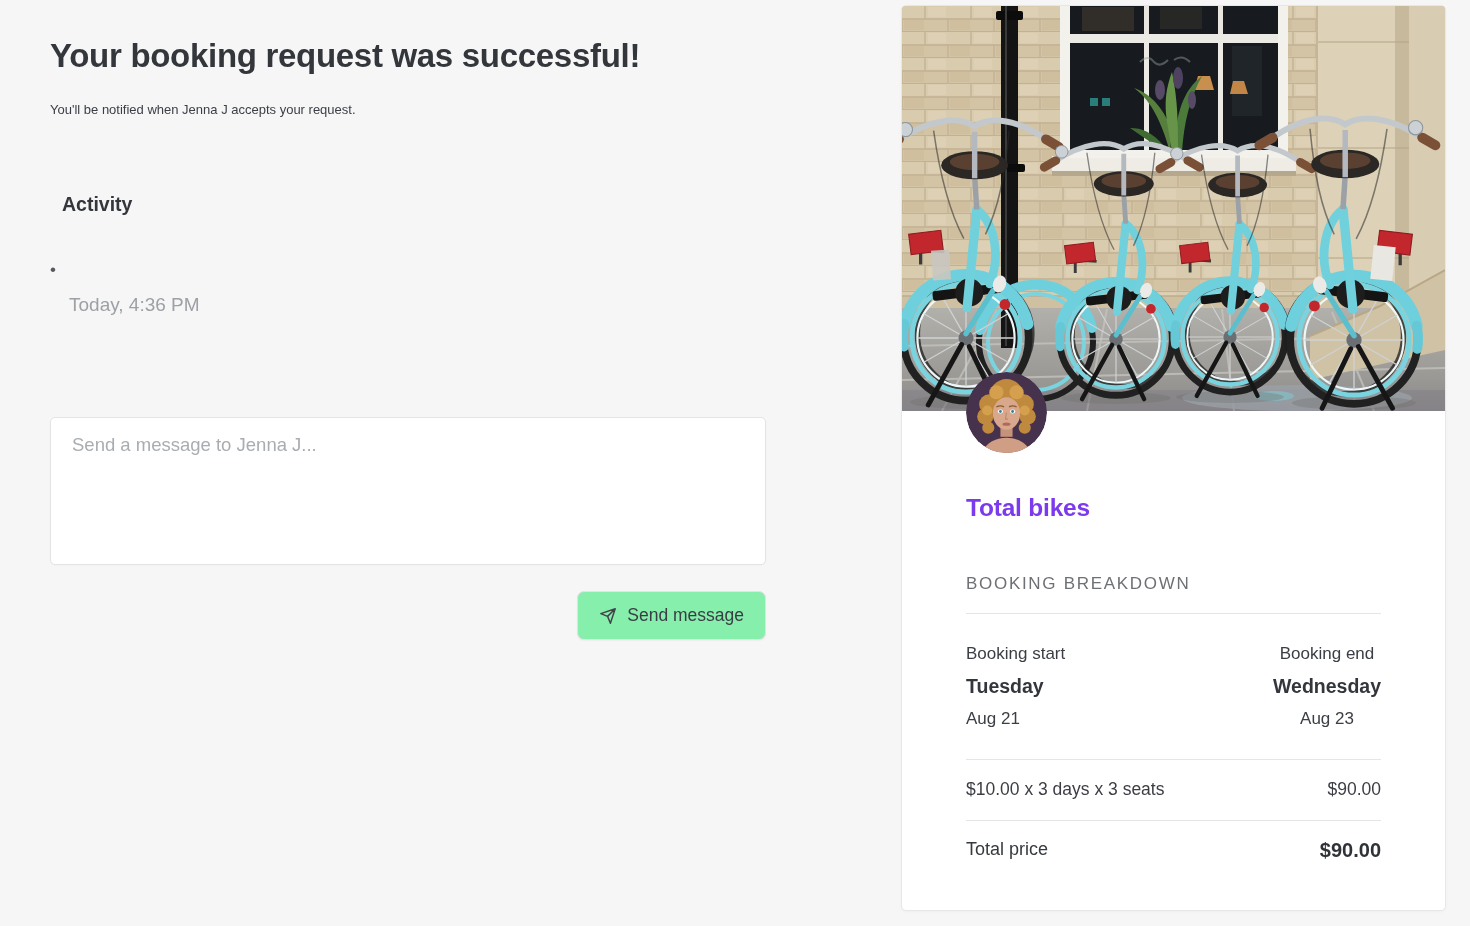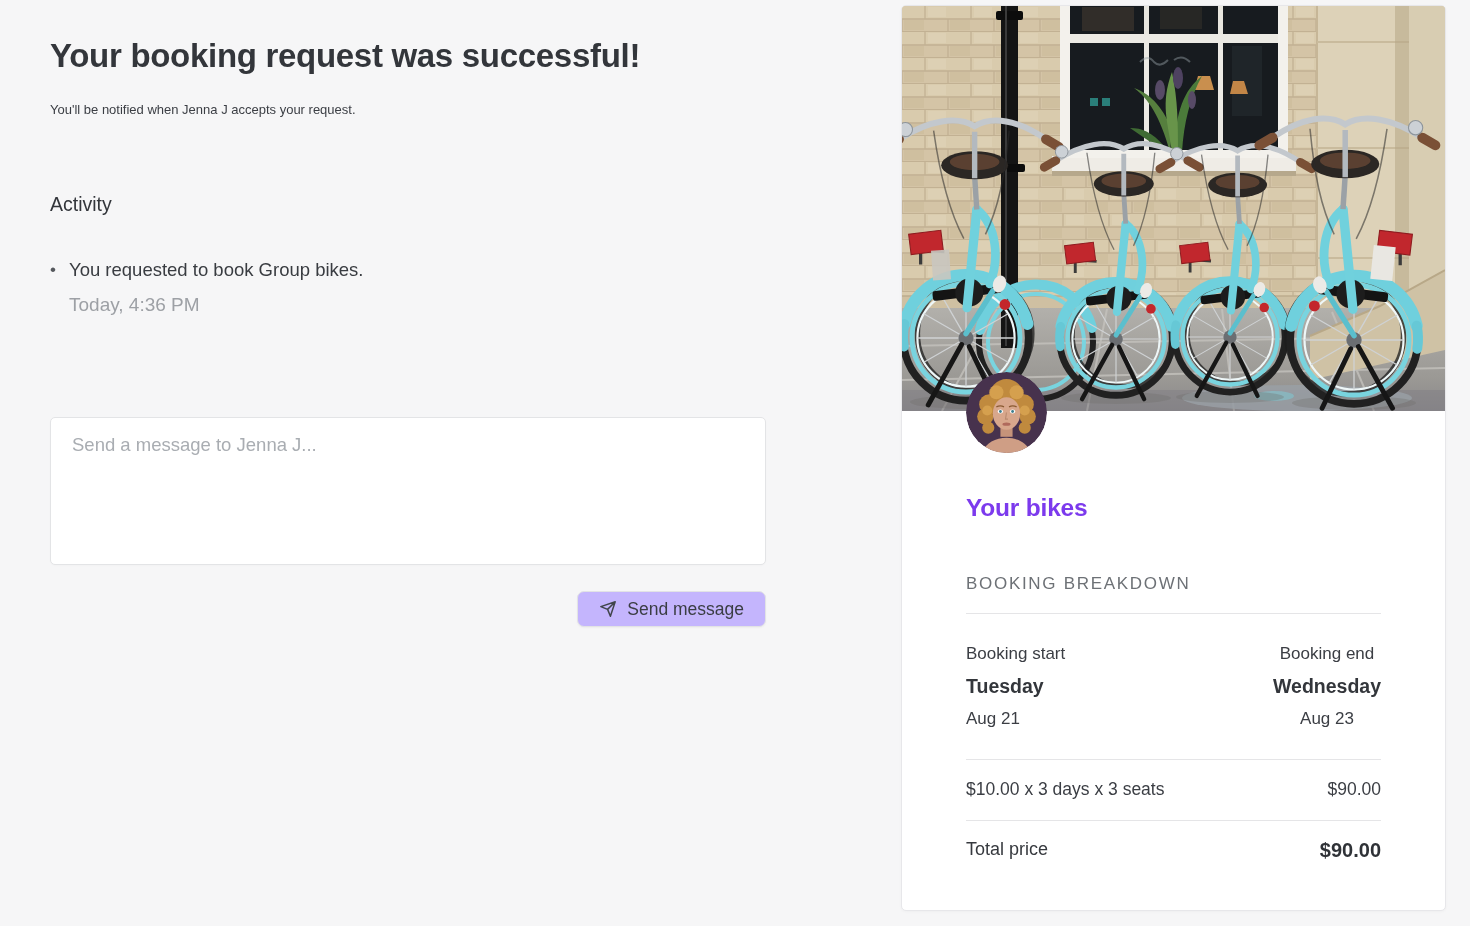--- a/index.html
+++ b/index.html
@@ -12,39 +12,39 @@
     -webkit-font-smoothing:antialiased;
   }
 
   
   .main { position:absolute; left:50px; top:0; width:716px; }
   .page-title {
     margin:38px 0 0; font-size:33px; line-height:1.1; font-weight:700;
     color:#33363b; letter-spacing:-0.3px;
   }
   .page-subtitle { margin:28px 0 0; font-size:13px; color:#3b3e44; }
-  .activity-heading { margin:76px 0 0; font-size:19.5px; font-weight:400; color:#33363b; }
+  .activity-heading { margin:76px 12px 0; font-size:19.5px; font-weight:700; color:#33363b; }
   .activity-item { margin-top:42px; display:flex; align-items:flex-start; font-size:18.5px; color:#393c41; }
   .activity-bullet { width:19px; flex:none; color:#55585d; font-size:17px; line-height:23px; }
   .activity-text { line-height:23px; }
   .activity-timestamp { margin:13px 0 0 19px; font-size:19px; color:#9da0a5; }
 
   .message-input {
     display:block; margin-top:101px; width:716px; height:148px;
     border:1px solid #e3e4e6; border-radius:5px; background:#fff;
     padding:16px 21px; resize:none; outline:none;
     font-family:"Liberation Sans", sans-serif; font-size:18.5px; color:#3b3e44;
     box-shadow:0 1px 2px rgba(20,20,30,0.02);
   }
   .message-input::placeholder { color:#a9adb2; }
 
   .send-row { width:716px; display:flex; justify-content:flex-end; margin-top:26px; }
   .send-button {
-    display:inline-flex; align-items:center; gap:10px; height:36px; padding:0 21px;
-    background:#c4b5fd; border:1px solid #e2e3e5; border-radius:7px; cursor:pointer;
+    display:inline-flex; align-items:center; gap:10px; height:49px; padding:0 21px;
+    background:#86efac; border:1px solid #e2e3e5; border-radius:7px; cursor:pointer;
     font-family:"Liberation Sans", sans-serif; font-size:17.5px; color:#3a3d43;
     box-shadow:0 1px 2px rgba(20,20,30,0.04);
     margin-left:45px;
   }
   .send-button svg { display:block; }
 
   
   .booking-card {
     position:absolute; left:901px; top:5px; width:545px; height:906px;
     background:#fff; border:1px solid #e7e7ea; border-radius:5px; overflow:hidden;
@@ -81,21 +81,20 @@
 <body>
 
 <div class="main">
   <h1 class="page-title">Your booking request was successful!</h1>
   <p class="page-subtitle">You'll be notified when Jenna J accepts your request.</p>
 
   <h2 class="activity-heading">Activity</h2>
 
   <div class="activity-item">
     <span class="activity-bullet">•</span>
-    <span class="activity-text">You requested to book Group bikes.</span>
   </div>
   <div class="activity-timestamp">Today, 4:36 PM</div>
 
   <textarea class="message-input" placeholder="Send a message to Jenna J..." style=""></textarea>
 
   <div class="send-row">
     <button class="send-button">
       <svg width="18" height="18" viewBox="0 0 18 18" fill="none" stroke="#41454b" stroke-width="1.5" stroke-linejoin="round" stroke-linecap="round">
         <path d="M16.2 1.8 L8.6 9.4 M16.2 1.8 L11.4 16.2 L8.6 9.4 L1.8 6.6 Z"></path>
       </svg>
@@ -279,21 +278,21 @@
         <circle cx="34" cy="39" r="1.4" fill="#3e7d8c"></circle>
         <circle cx="46" cy="39" r="1.4" fill="#3e7d8c"></circle>
         <path d="M30 34.5 Q34 32.5 37.5 34.5 M42.5 34.5 Q46 32.5 50 34.5" stroke="#8a5a32" stroke-width="1.3" fill="none"></path>
         <path d="M40 40 L39 46.5 L41.5 46.5" stroke="#b98a6f" stroke-width="1.1" fill="none"></path>
         <ellipse cx="40" cy="51.5" rx="4" ry="1.7" fill="#b06a5c"></ellipse>
       </g>
     </svg>
   </div>
 
   <div class="card-body">
-    <a href="#" class="listing-name">Your bikes</a>
+    <a href="#" class="listing-name">Total bikes</a>
 
     <div class="breakdown-heading">BOOKING BREAKDOWN</div>
     <hr class="divider d1">
 
     <div class="dates-row">
       <div class="date-col start">
         <div>Booking start</div>
         <div class="date-day">Tuesday</div>
         <div>Aug 21</div>
       </div>

